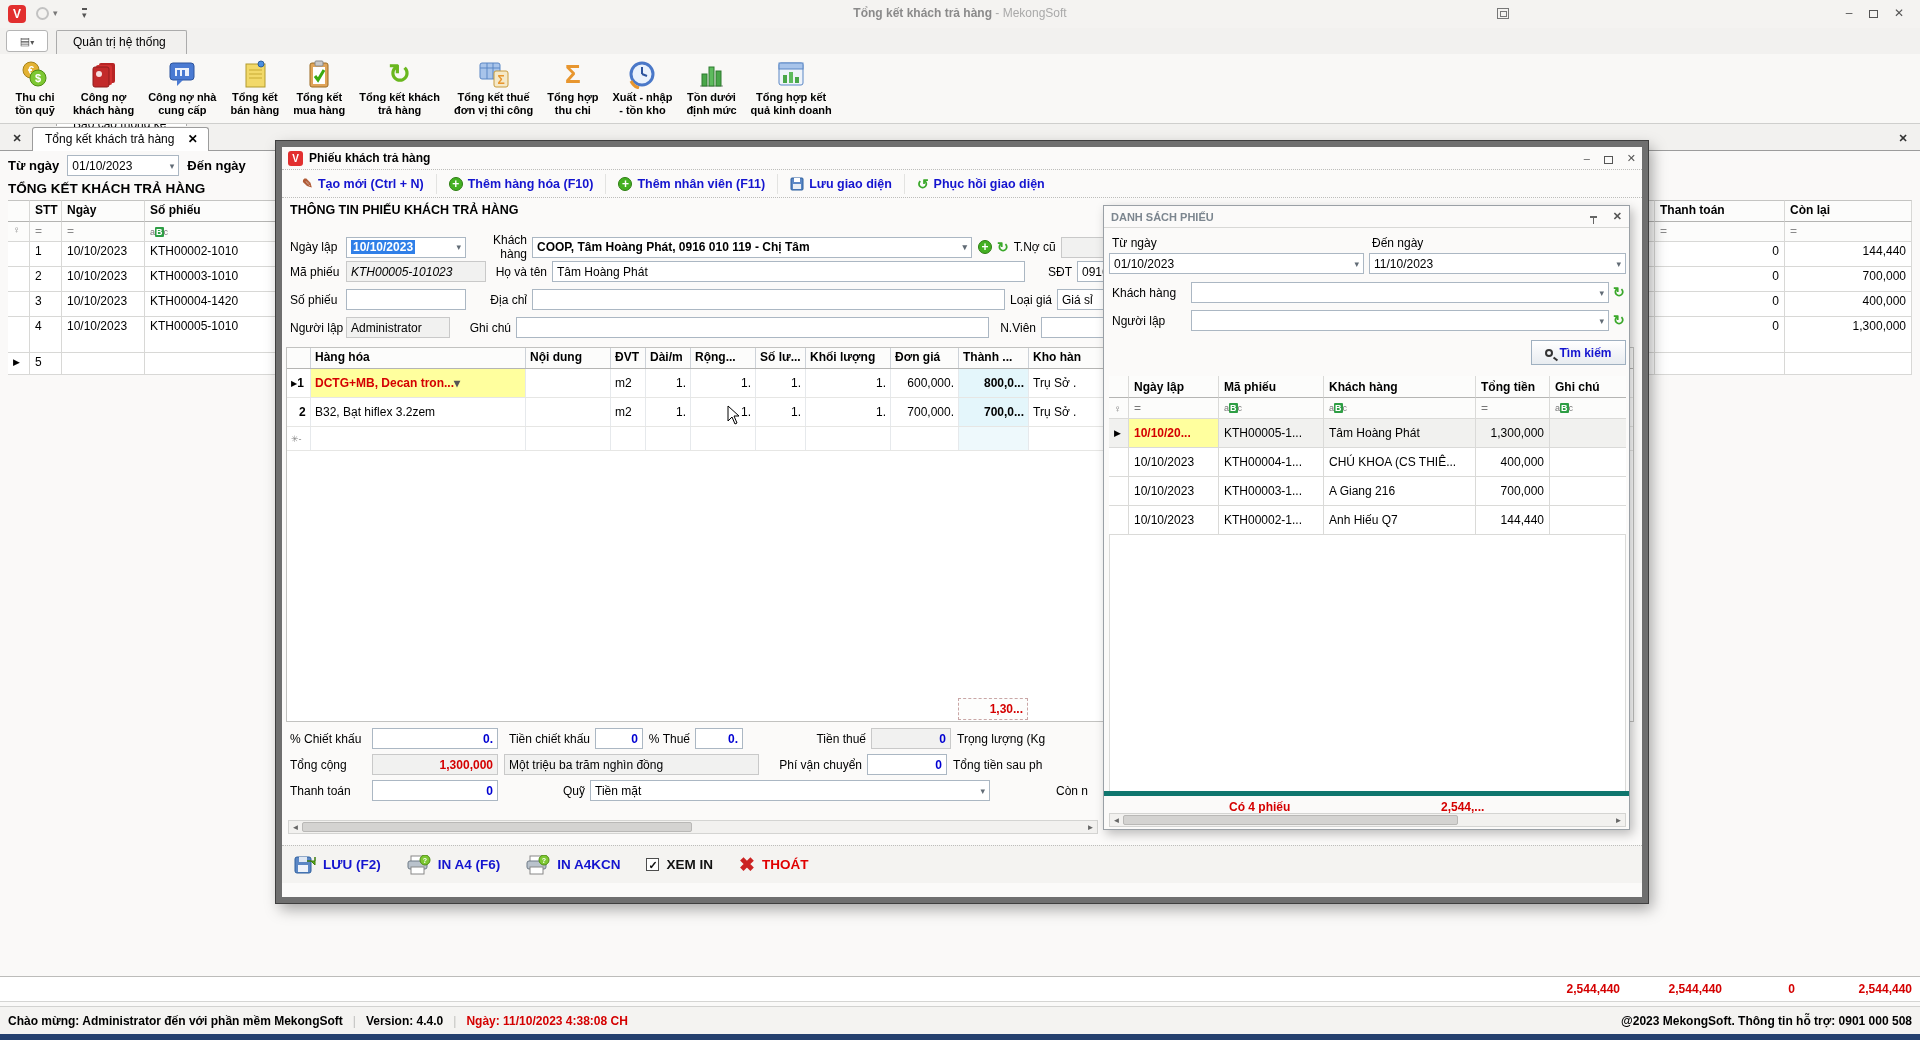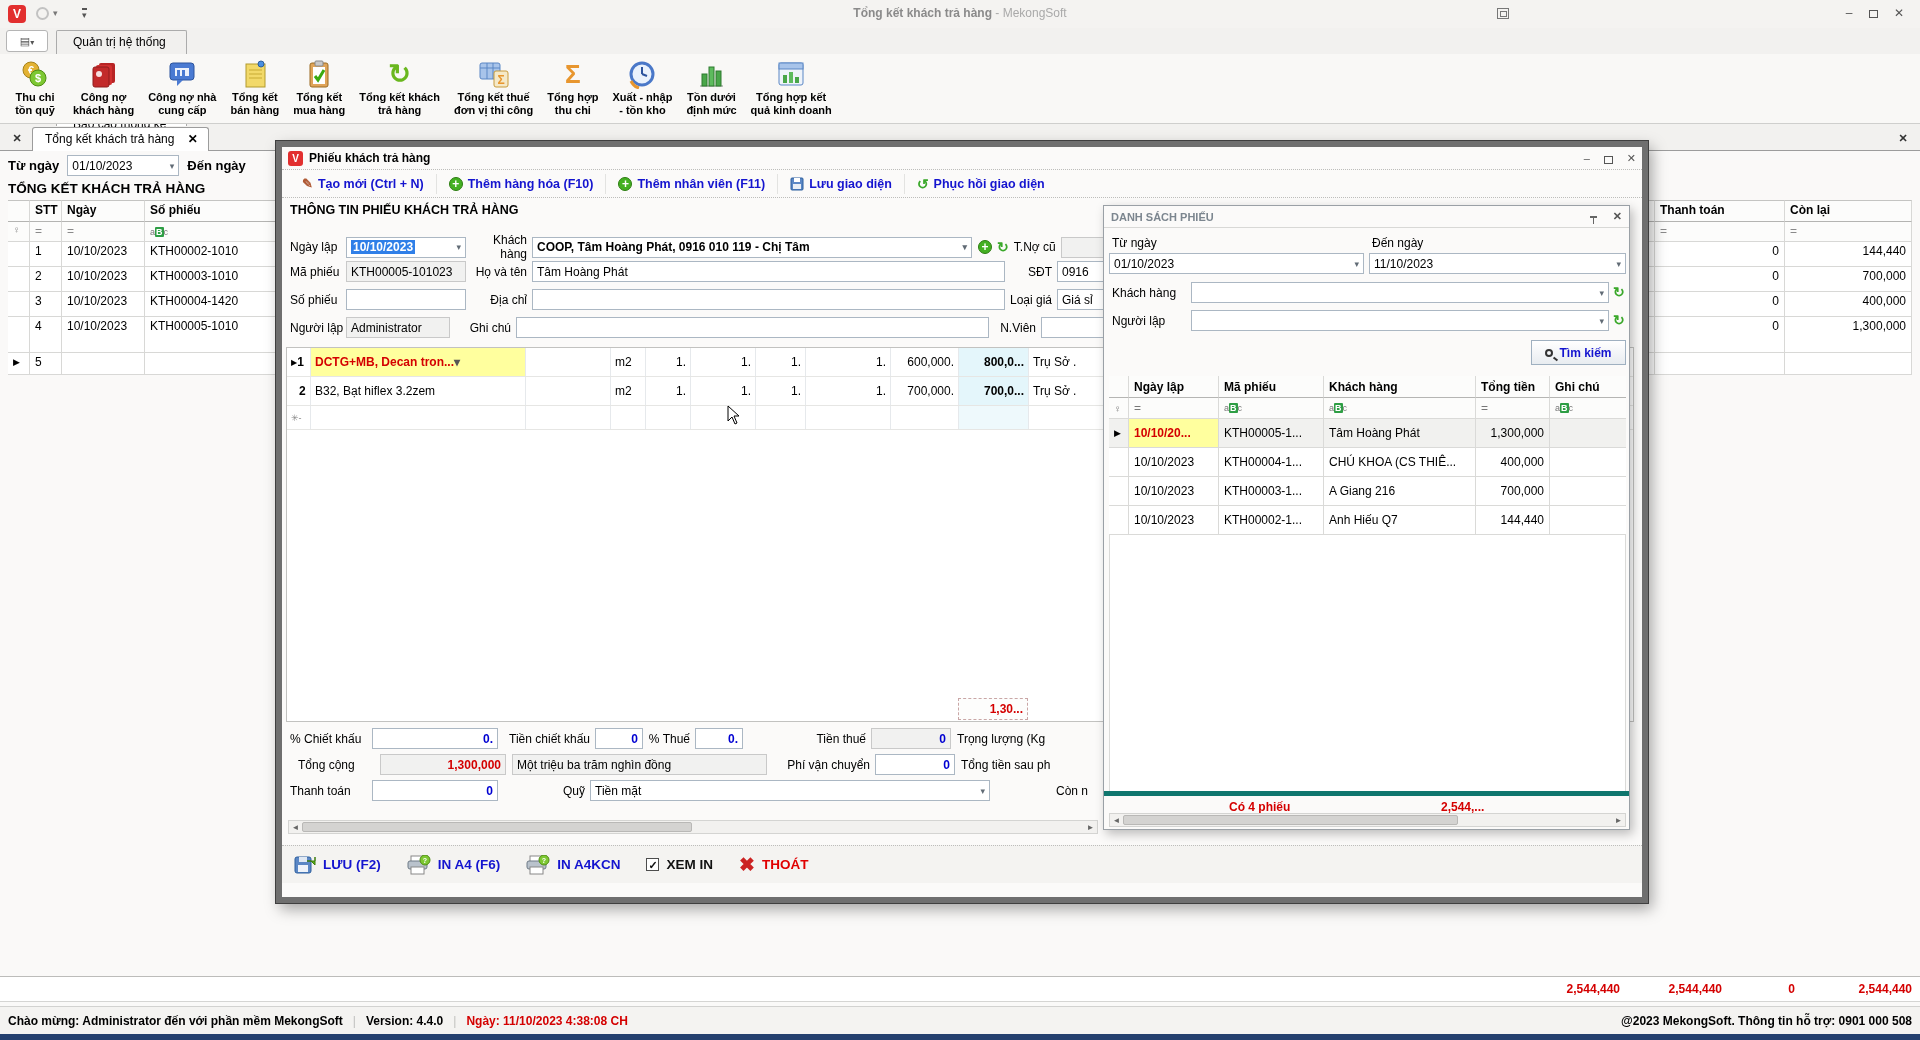--- a/index.html
+++ b/index.html
@@ -447,21 +447,21 @@
         <span class="car">▾</span>
       </span>
     <span class="pluscir" style="margin-left:6px;">+</span>
     <span class="grn" style="font-size:14px; margin-left:5px;">↻</span>
     <span class="lb3" style="width:52px;">T.Nợ cũ</span>
     <span class="fld dis" style="width:80px;"></span>
   </div>
 
   <div class="frow" style="left:0; top:114px; width:900px;">
     <span class="lb1" style="margin-left:8px;">Mã phiếu</span>
-    <span class="fld dis" style="width:120px;">
+    <span class="fld dis" style="width:140px;font-style:italic;">
         <span>KTH00005-101023</span>
       </span>
     <span class="lb2">Họ và tên</span>
     <span class="fld" style="width:473px;">
         <span>Tâm Hoàng Phát</span>
       </span>
     <span class="lb3" style="width:52px;">SĐT</span>
     <span class="fld" style="width:80px;">
         <span>0916</span>
       </span>
@@ -483,20 +483,34 @@
     <span class="fld dis" style="width:104px;">
         <span>Administrator</span>
       </span>
     <span class="lb2">Ghi chú</span>
     <span class="fld" style="width:473px;"></span>
     <span class="lb3" style="width:52px;">N.Viên</span>
     <span class="fld" style="width:80px;"></span>
   </div>
 
   <div class="grid">
+    <div class="g-hrow">
+      <div class="g-hc w-ind"></div>
+      <div class="g-hc w-name">Hàng hóa</div>
+      <div class="g-hc w-nd">Nội dung</div>
+      <div class="g-hc w-dvt">ĐVT</div>
+      <div class="g-hc w-dai">Dài/m</div>
+      <div class="g-hc w-rong">Rộng...</div>
+      <div class="g-hc w-solu">Số lư...</div>
+      <div class="g-hc w-khoi">Khối lượng</div>
+      <div class="g-hc w-dg">Đơn giá</div>
+      <div class="g-hc w-tt">Thành ...</div>
+      <div class="g-hc w-kho">Kho hàn</div>
+      <div class="g-hc w-fill"></div>
+    </div>
     <div class="g-row">
       <div class="g-c w-ind">
           <span style="font-size:8px;">▶</span>
           <span class="bold">1</span>
         </div>
       <div class="g-c w-name cell-sel">
           <span class="nowrap">DCTG+MB, Decan tron...</span>
           <span class="car" style="color:#555;">▾</span>
         </div>
       <div class="g-c w-nd"></div>
@@ -561,21 +575,21 @@
     <span class="fld" style="width:48px;">
         <span class="numv">0.</span>
       </span>
     <span style="width:128px; text-align:right; padding-right:5px;">Tiền thuế</span>
     <span class="fld dis" style="width:80px;">
         <span class="numv">0</span>
       </span>
     <span class="nowrap" style="width:118px; padding-left:6px;">Trọng lượng (Kg</span>
   </div>
 
-  <div class="frow" style="left:0; top:607px; width:830px;padding-left:8px;">
+  <div class="frow" style="left:0; top:607px; width:830px;">
     <span style="margin-left:8px; width:82px;">Tổng cộng</span>
     <span class="fld dis" style="width:126px;">
         <span style="margin-left:auto; color:#d40000; font-weight:bold;">1,300,000</span>
       </span>
     <span class="fld dis" style="width:255px; margin-left:6px;">
         <span>Một triệu ba trăm nghìn đồng</span>
       </span>
     <span style="width:108px; text-align:right; padding-right:5px;">Phí vận chuyển</span>
     <span class="fld" style="width:80px;">
         <span class="numv">0</span>

